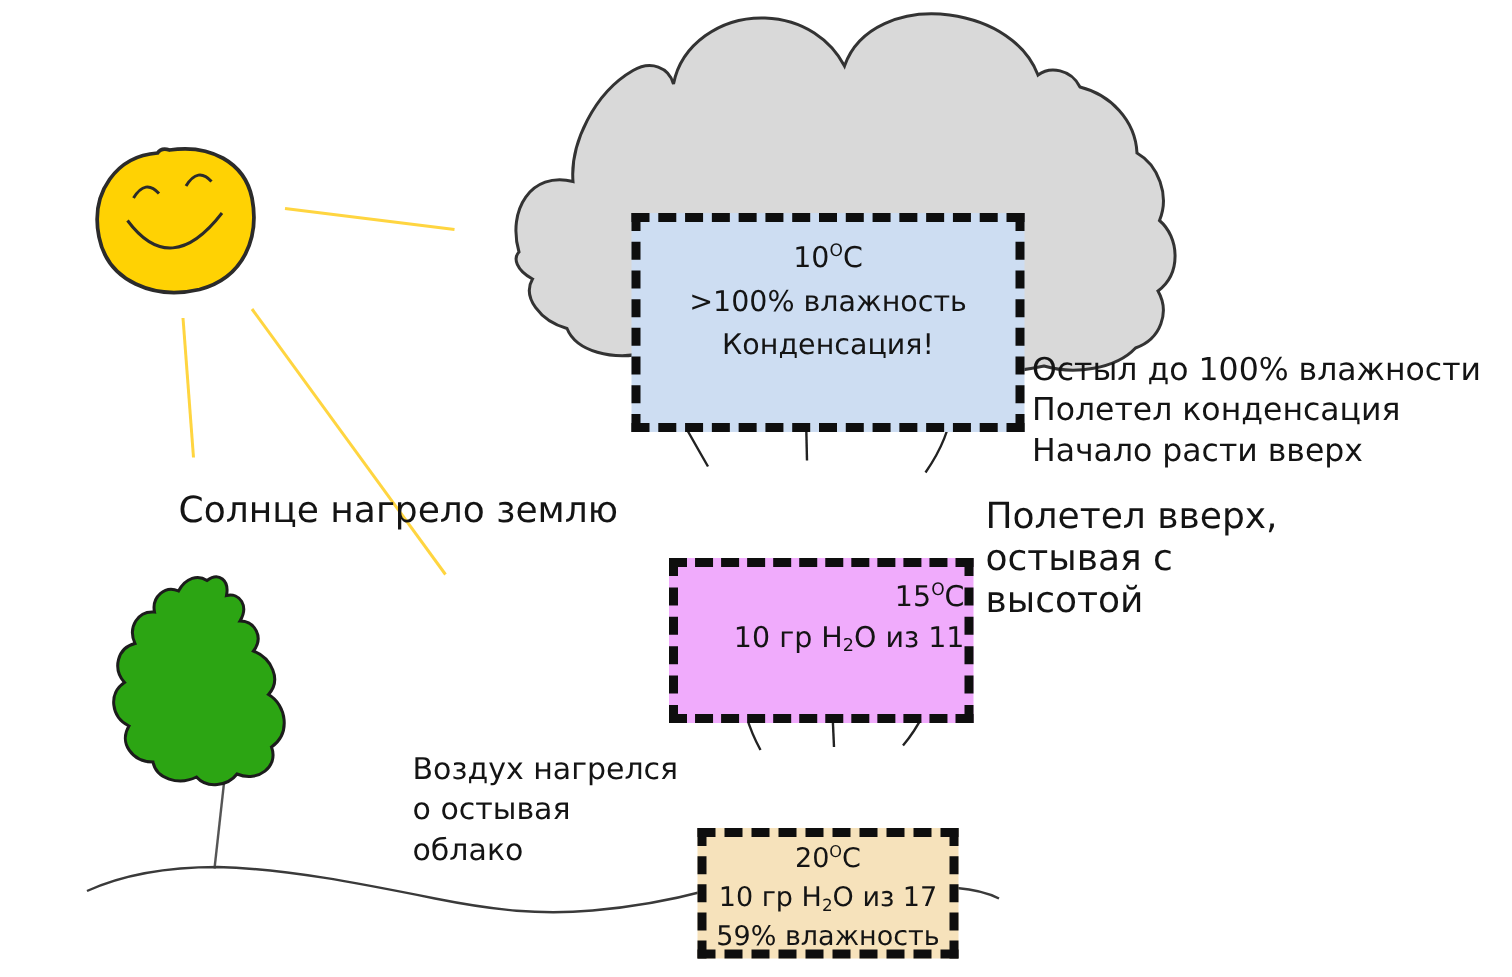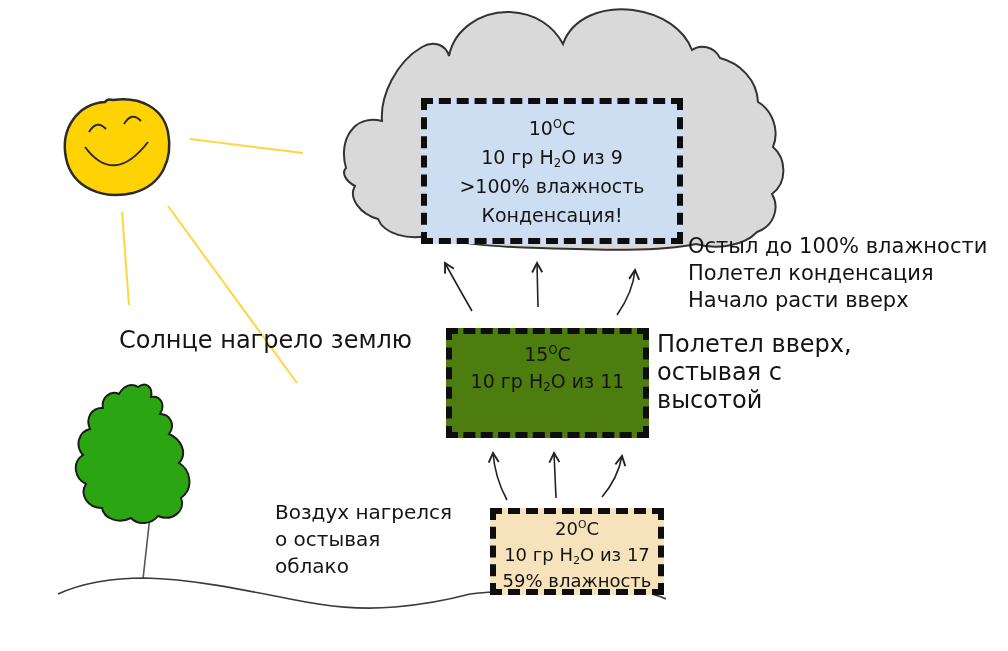--- a/index.html
+++ b/index.html
@@ -4,25 +4,25 @@
 <style>
   html,body{margin:0;padding:0}
   body{
     width:1008px;height:651px;position:relative;overflow:hidden;
     background:#ffffff;color:#141414;
     font-family:"DejaVu Sans","Liberation Sans",sans-serif;
   }
   .art{position:absolute;left:0;top:0}
   .pbox{
     position:absolute;box-sizing:border-box;
-    border:6px dashed #0e0e0e;text-align:center;
+    border:6px dashed #0e0e0e;text-align:center;margin-top:44px;
   }
   #box0{left:421px;top:98px;width:262px;height:146px;font-size:19px;line-height:29px;padding-top:10px}
   #box1{left:446px;top:328px;width:203px;height:110px;font-size:19px;line-height:27px;padding-top:7px}
-  #box2{left:490px;top:508px;width:174px;height:87px;font-size:18px;line-height:26px;padding-top:2px}
+  #box2{left:465px;top:508px;width:174px;height:87px;font-size:18px;line-height:26px;padding-top:2px}
   .sup{font-size:0.6em;vertical-align:super;line-height:0}
   .sb{font-size:0.62em;vertical-align:-3px;line-height:0}
   .note{position:absolute}
   .center{text-align:left}
   .nowrap{white-space:nowrap}
   #note-sun{left:119px;top:326px;font-size:24px}
   #note-ground{left:275px;top:499px;width:186px;font-size:20px;line-height:27px}
   #note-rise{left:657px;top:330px;width:202px;font-size:24px;line-height:28px}
   #note-cloud{left:688px;top:233px;width:320px;font-size:21px;line-height:27px}
 </style>
@@ -111,26 +111,25 @@
 
   <g fill="none" stroke-width="1.6" stroke="#222222">
     <path marker-end="url(#ah)" d="M 472 311 Q 457 285 445 263"></path>
     <path marker-end="url(#ah)" d="M 538 307 L 537 263"></path>
     <path marker-end="url(#ah)" d="M 617 315 Q 633 292 635 270"></path>
   </g>
 </svg>
 
 <div class="pbox" id="box0" style="background-color: rgb(205, 221, 242); border-color: rgb(14, 14, 14);">
   <div><span>10</span><sup class="sup">O</sup><span>C</span></div>
-  <div><span>10 гр H</span><sub class="sb">2</sub><span>O из 9</span></div>
   <div>&gt;100% влажность</div>
   <div>Конденсация!</div>
 </div>
 
-<div class="pbox" id="box1" style="background-color: #4d7c0f; border-color: rgb(14, 14, 14);">
+<div class="pbox" id="box1" style="background-color: #f0abfc; border-color: rgb(14, 14, 14); text-align: right;">
   <div><span>15</span><sup class="sup">O</sup><span>C</span></div>
   <div><span>10 гр H</span><sub class="sb">2</sub><span>O из 11</span></div>
 </div>
 
 <div class="pbox" id="box2" style="background-color: rgb(246, 226, 187); border-color: rgb(14, 14, 14);">
   <div><span>20</span><sup class="sup">O</sup><span>C</span></div>
   <div><span>10 гр H</span><sub class="sb">2</sub><span>O из 17</span></div>
   <div>59% влажность</div>
 </div>
 

